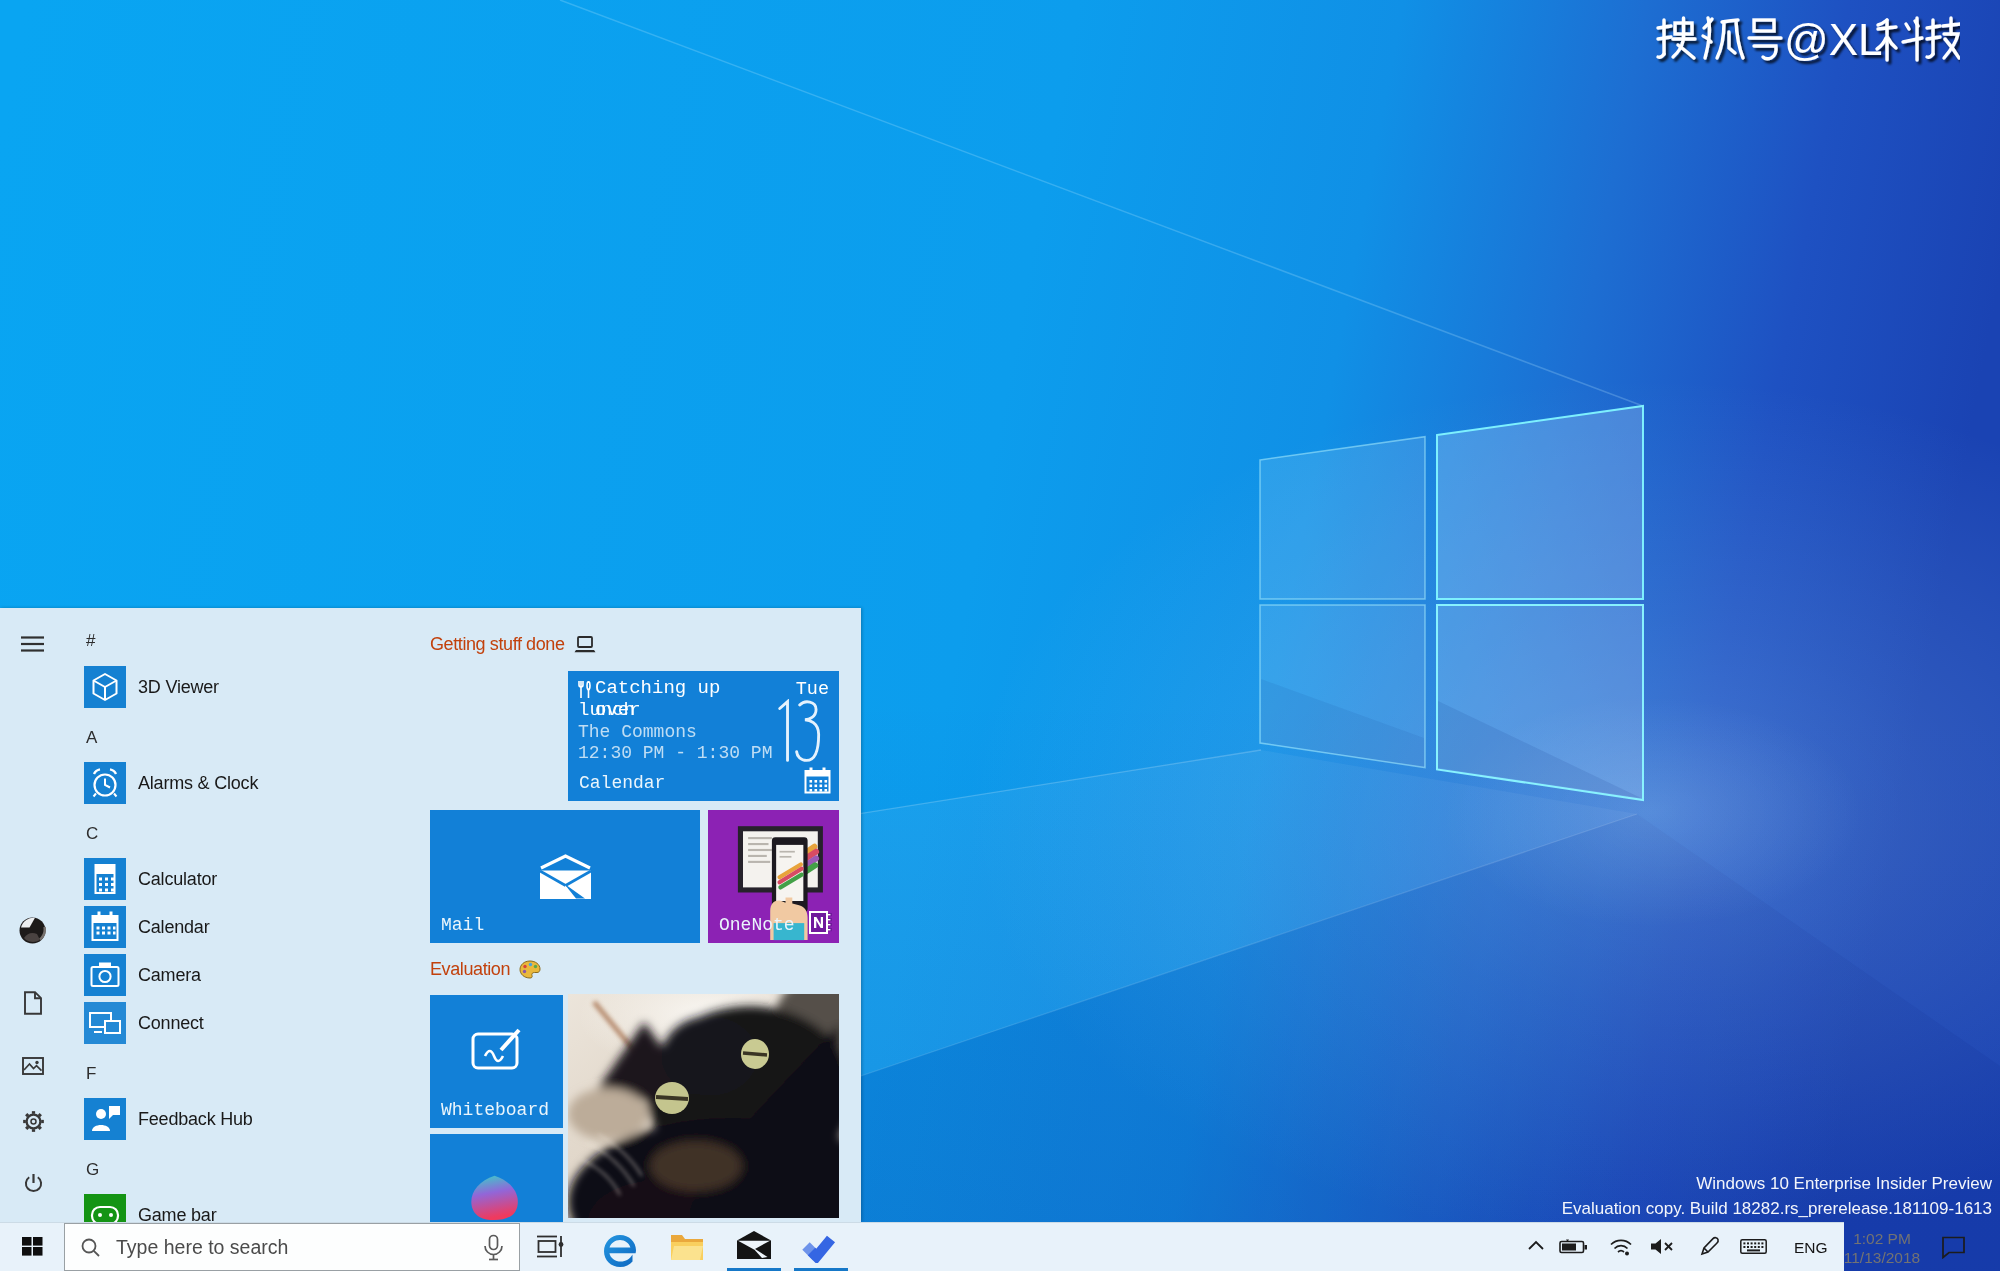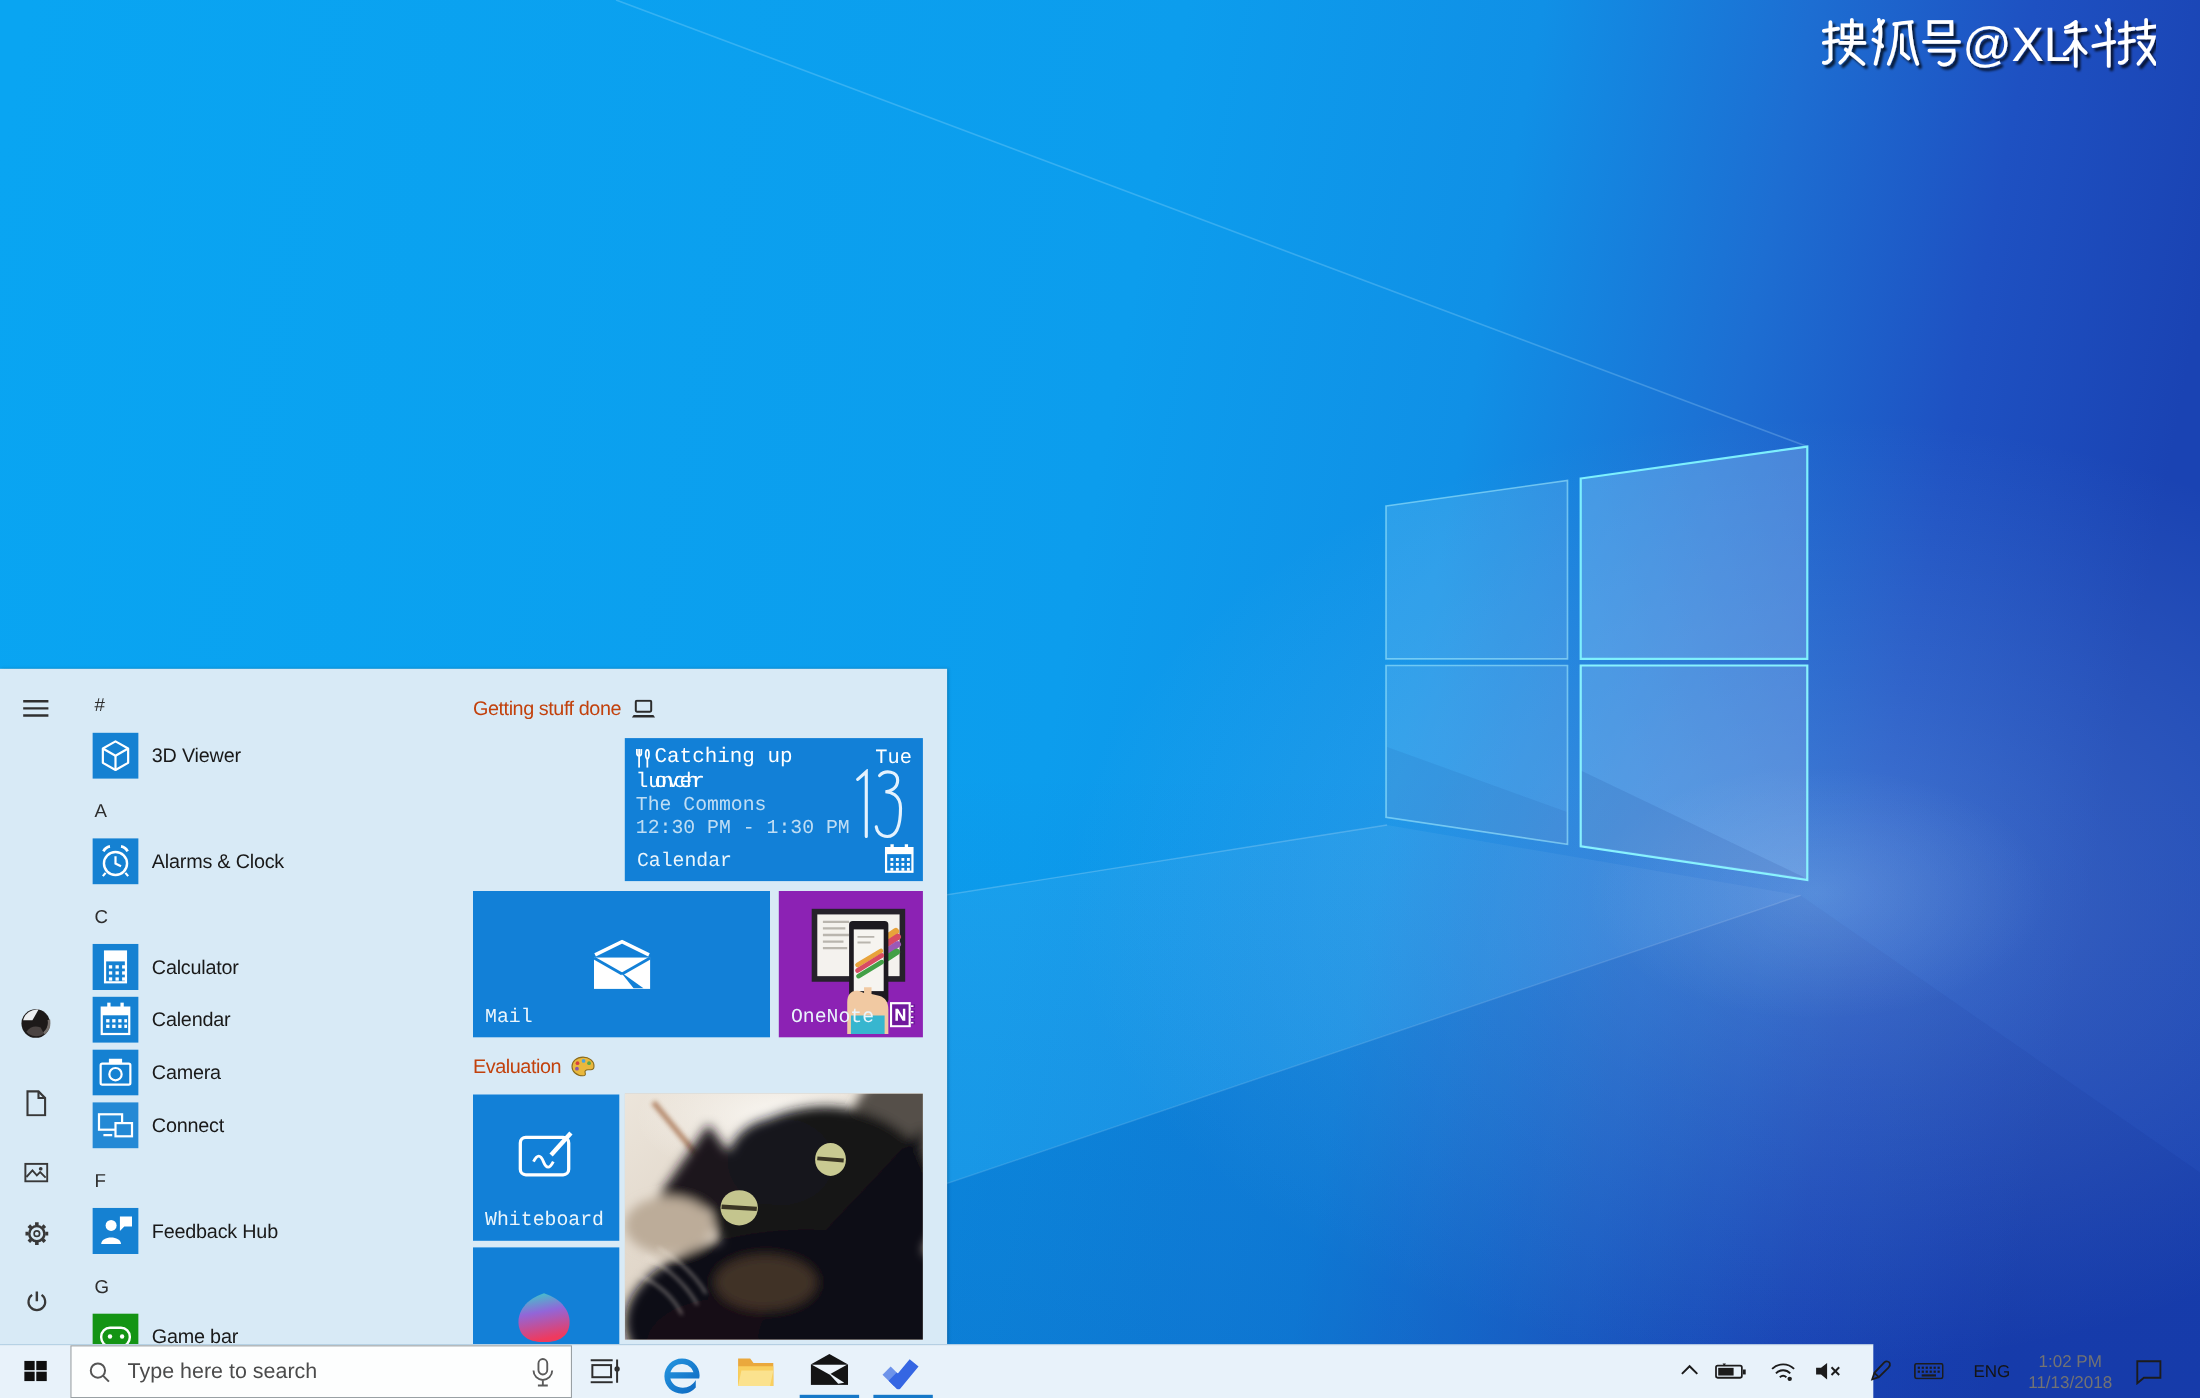--- a/index.html
+++ b/index.html
@@ -6,21 +6,21 @@
   body{width:2000px;height:1271px;overflow:hidden;font-family:"Liberation Sans",sans-serif;}
   .stage{position:relative;width:2000px;height:1271px;overflow:hidden;background:#0aa2ee;}
   .abs{position:absolute;}
   #menu{position:absolute;left:0;top:608px;width:861px;height:614px;background:#d8eaf6;overflow:hidden;box-shadow:1px 0 3px rgba(0,0,0,0.25);}
   .letter{position:absolute;left:86px;font-size:17px;color:#2d2d2d;}
   .appic{position:absolute;left:84px;width:42px;height:42px;}
   .applbl{position:absolute;left:138px;font-size:18px;color:#191919;letter-spacing:-0.2px;}
   .tile{position:absolute;background:#1280d7;overflow:hidden;font-family:Liberation Mono, monospace;}
   .tlbl{position:absolute;left:11px;bottom:8px;font-size:18px;color:#eaf5fc;}
   .sechdr{position:absolute;font-size:18px;color:#c2410c;text-align:center;}
-  #bar{position:absolute;left:0;top:1222px;width:1703px;height:49px;background:#e8f2fa;border-top:1px solid rgba(120,150,170,0.25);box-sizing:border-box;}
+  #bar{position:absolute;left:0;top:1222px;width:1844px;height:49px;background:#e8f2fa;border-top:1px solid rgba(120,150,170,0.25);box-sizing:border-box;}
 </style>
 </head>
 <body>
 <div class="stage">
 
   <svg class="abs" style="left:0;top:0" width="2000" height="1271" viewBox="0 0 2000 1271">
     <defs>
       <linearGradient id="bg" x1="0" y1="0.10" x2="1" y2="0.22">
         <stop offset="0" stop-color="#09a5f2"></stop>
         <stop offset="0.52" stop-color="#0c9ded"></stop>
@@ -112,20 +112,23 @@
         <line x1="293" y1="14" x2="310" y2="12"></line>
             <line x1="301" y1="6" x2="301" y2="22"></line>
         <path d="M294,22 h14 q-2,10 -14,24"></path>
             <path d="M295,27 q8,9 14,19"></path>
       </g>
       <text x="134" y="43" font-family="Liberation Sans, sans-serif" font-size="44" fill="#fff">@XL</text>
       </g>
     </svg>
   </div>
 
+  <div class="abs" style="right:8px;top:1172px;text-align:right;color:rgba(255,255,255,0.95);font-size:17px;line-height:24.5px;">
+    Windows 10 Enterprise Insider Preview<br>Evaluation copy. Build 18282.rs_prerelease.181109-1613
+  </div>
 
   <div id="menu">
 
     <svg class="abs" style="left:21px;top:28px" width="24" height="22" viewBox="0 0 24 22">
       <g stroke="#303030" stroke-width="2.2">
           <line x1="0" y1="1.5" x2="23" y2="1.5"></line>
           <line x1="0" y1="8" x2="23" y2="8"></line>
           <line x1="0" y1="14.5" x2="23" y2="14.5"></line>
         </g>
     </svg>

